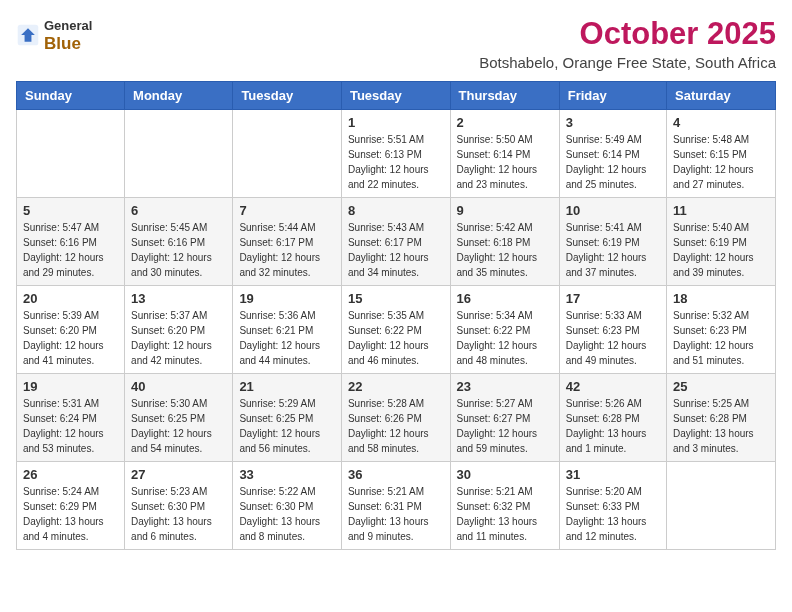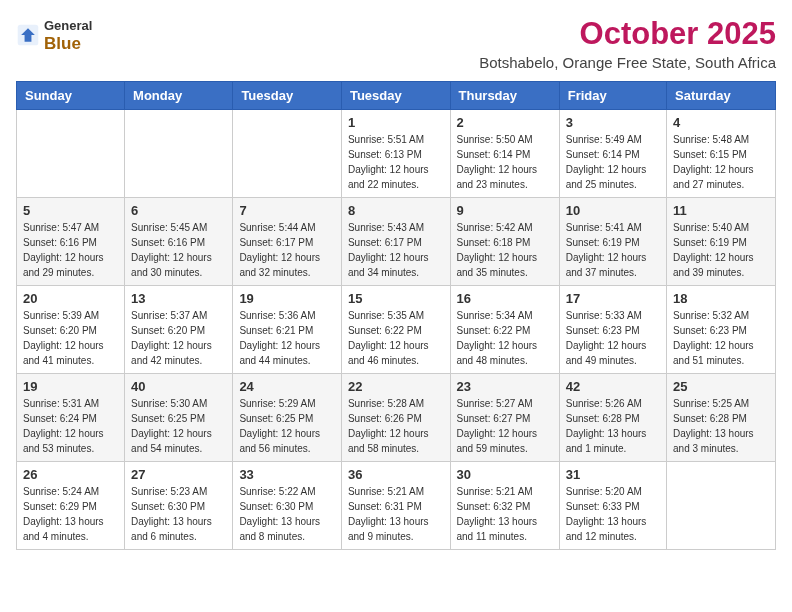--- a/index.html
+++ b/index.html
@@ -245,21 +245,21 @@
             Sunrise: 5:31 AM<br>Sunset: 6:24 PM<br>Daylight: 12 hours and 53 minutes.
           </div>
         </td>
         <td>
           <div class="day-number">40</div>
           <div class="day-detail">
             Sunrise: 5:30 AM<br>Sunset: 6:25 PM<br>Daylight: 12 hours and 54 minutes.
           </div>
         </td>
         <td>
-          <div class="day-number">24</div>
+          <div class="day-number">21</div>
           <div class="day-detail">
             Sunrise: 5:29 AM<br>Sunset: 6:25 PM<br>Daylight: 12 hours and 56 minutes.
           </div>
         </td>
         <td>
           <div class="day-number">22</div>
           <div class="day-detail">
             Sunrise: 5:28 AM<br>Sunset: 6:26 PM<br>Daylight: 12 hours and 58 minutes.
           </div>
         </td>

